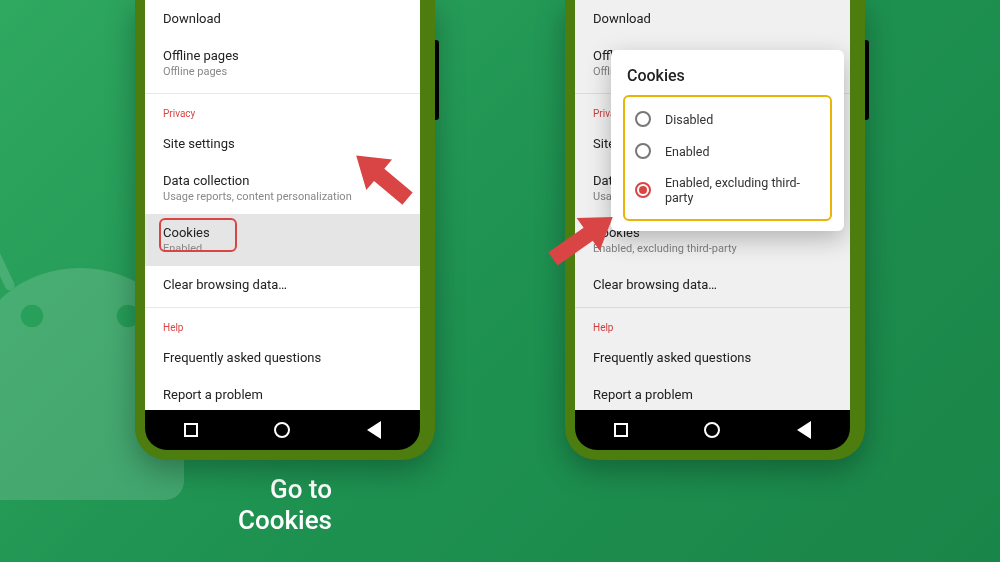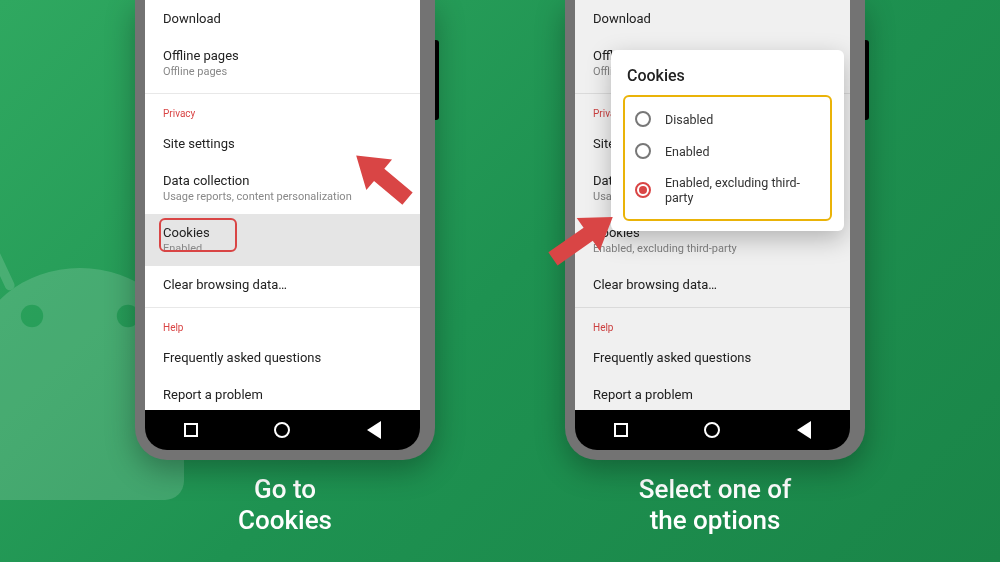--- a/index.html
+++ b/index.html
@@ -28,21 +28,21 @@
     z-index: 5;
   }
   .phone-col {
     display: flex;
     flex-direction: column;
     align-items: center;
   }
   .phone {
     width: 300px;
     height: 460px;
-    background: #737373;
+    background: #4d7c0f;
     border-radius: 0 0 32px 32px;
     padding: 0 15px 10px 10px;
     position: relative;
     box-shadow: 0 10px 30px rgba(0,0,0,0.3);
   }
   .phone::after {
     content: "";
     position: absolute;
     right: -4px;
     top: 40px;
@@ -246,21 +246,21 @@
 
       <div class="arrow" style="left:208px; top:138px;">
         <svg width="80" height="80" viewBox="0 0 80 80">
           <g fill="#d94545" transform="rotate(40 40 40)">
             <polygon points="5,40 35,20 35,32 72,32 72,48 35,48 35,60"></polygon>
           </g>
         </svg>
       </div>
     </div>
 
-    <div class="caption" style="white-space:pre-line;">Go to
+    <div class="caption" style="white-space:pre-line;text-align:right;">Go to
 Cookies</div>
   </div>
 
   <div class="phone-col">
     <div class="phone">
       <div class="screen">
 
         <div class="item">
           <div>Download</div>
         </div>
@@ -330,17 +330,15 @@
 
       <div class="arrow" style="left:-30px; top:200px;">
         <svg width="90" height="80" viewBox="0 0 90 80">
           <g fill="#d94545" transform="rotate(-35 45 40)">
             <polygon points="85,40 55,20 55,32 12,32 12,48 55,48 55,60"></polygon>
           </g>
         </svg>
       </div>
     </div>
 
-    <div class="caption" style="white-space:pre-line;">Select one of
-the options</div>
   </div>
 
 </div>
 
 </body></html>

